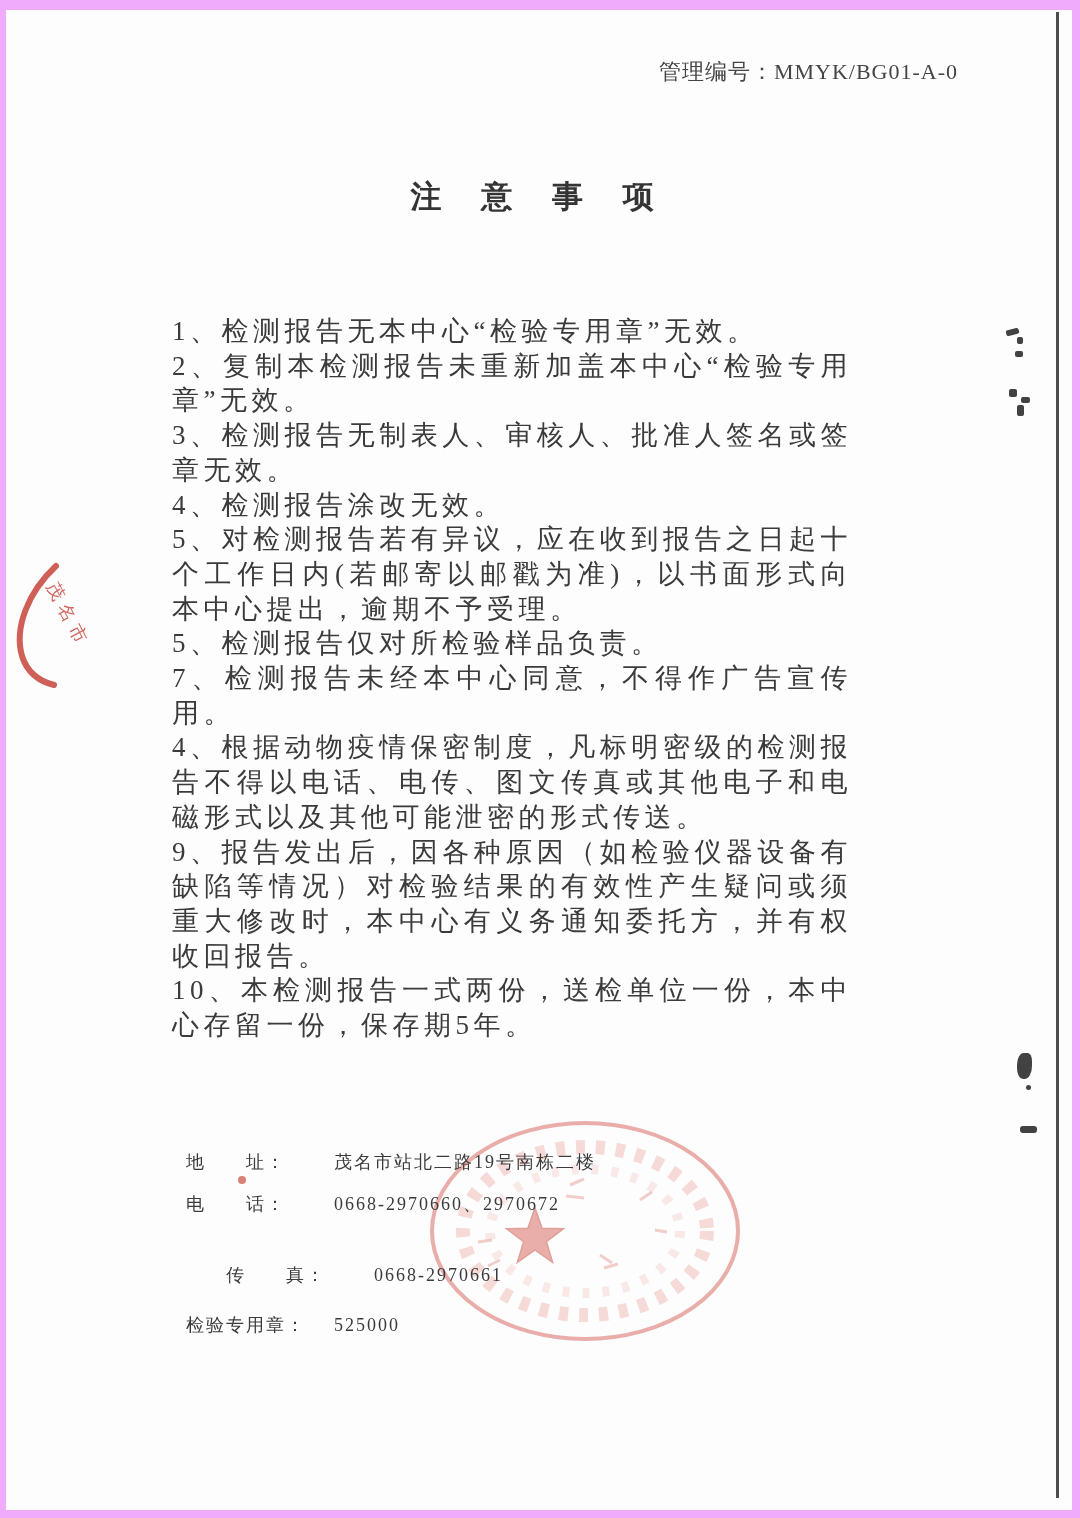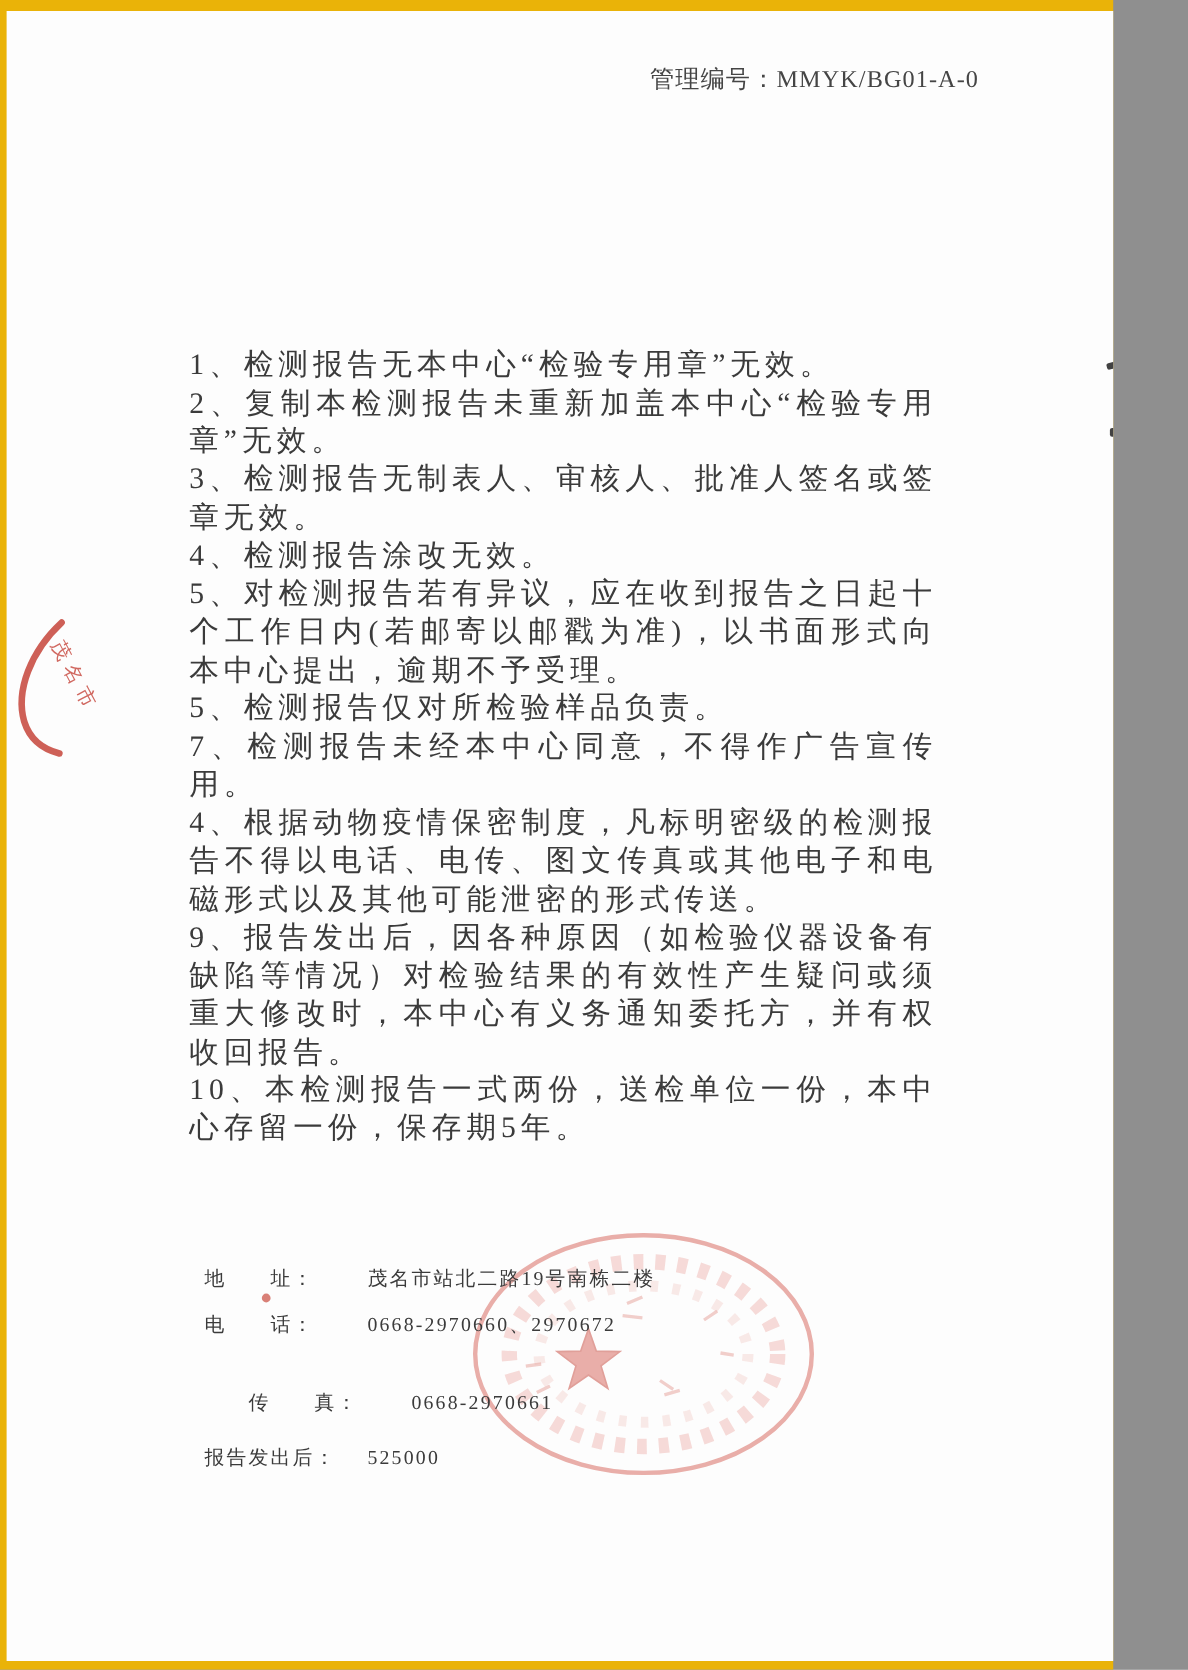--- a/index.html
+++ b/index.html
@@ -2,22 +2,22 @@
 <html><head>
 <meta charset="utf-8">
 <style>
   html,body{margin:0;padding:0;}
   body{
     width:1080px;height:1518px;
     font-family:"Liberation Serif","DejaVu Serif",serif;
     background:#8f8f8f;
   }
   .scan{
-    position:relative;width:968px;height:1518px;
-    background:#eab308;overflow:hidden;padding-left:44px;
+    position:relative;width:1080px;height:1518px;
+    background:#f0abfc;overflow:hidden;
   }
   .paper{
     position:absolute;left:6px;top:10px;
     width:1066px;height:1500px;
     background:#fdfdfd;
   }
   .paper-edge-line{
     position:absolute;left:1056px;top:12px;width:3px;height:1486px;
     background:#4d4d4d;
   }
@@ -68,20 +68,21 @@
 <body>
 
 <div class="scan">
   <div class="paper"></div>
   <div class="paper-edge-line"></div>
 
   <div class="doc-number">
     <span>管理编号：</span><span>MMYK/BG01-A-0</span>
   </div>
 
+  <h1 class="title">注 意 事 项</h1>
 
   <div class="notices">
     <p>1、检测报告无本中心“检验专用章”无效。</p>
     <p>2、复制本检测报告未重新加盖本中心“检验专用章”无效。</p>
     <p>3、检测报告无制表人、审核人、批准人签名或签章无效。</p>
     <p>4、检测报告涂改无效。</p>
     <p>5、对检测报告若有异议，应在收到报告之日起十个工作日内(若邮寄以邮戳为准)，以书面形式向本中心提出，逾期不予受理。</p>
     <p>5、检测报告仅对所检验样品负责。</p>
     <p>7、检测报告未经本中心同意，不得作广告宣传用。</p>
     <p>4、根据动物疫情保密制度，凡标明密级的检测报告不得以电话、电传、图文传真或其他电子和电磁形式以及其他可能泄密的形式传送。</p>
@@ -111,21 +112,21 @@
     <span class="c-label">地　　址：</span><span>茂名市站北二路19号南栋二楼</span>
   </div>
   <div class="red-dot"></div>
   <div class="contact-row row-phone">
     <span class="c-label">电　　话：</span><span>0668-2970660、2970672</span>
   </div>
   <div class="contact-row row-fax">
     <span class="c-label">传　　真：</span><span>0668-2970661</span>
   </div>
   <div class="contact-row row-postal">
-    <span class="c-label">报告发出后：</span><span>525000</span>
+    <span class="c-label">检验专用章：</span><span>525000</span>
   </div>
 
   <div class="speck sp1"></div>
   <div class="speck sp2"></div>
   <div class="speck sp3"></div>
   <div class="speck sp4"></div>
   <div class="speck sp5"></div>
   <div class="speck sp6"></div>
   <div class="speck sp7"></div>
   <div class="speck sp8"></div>

